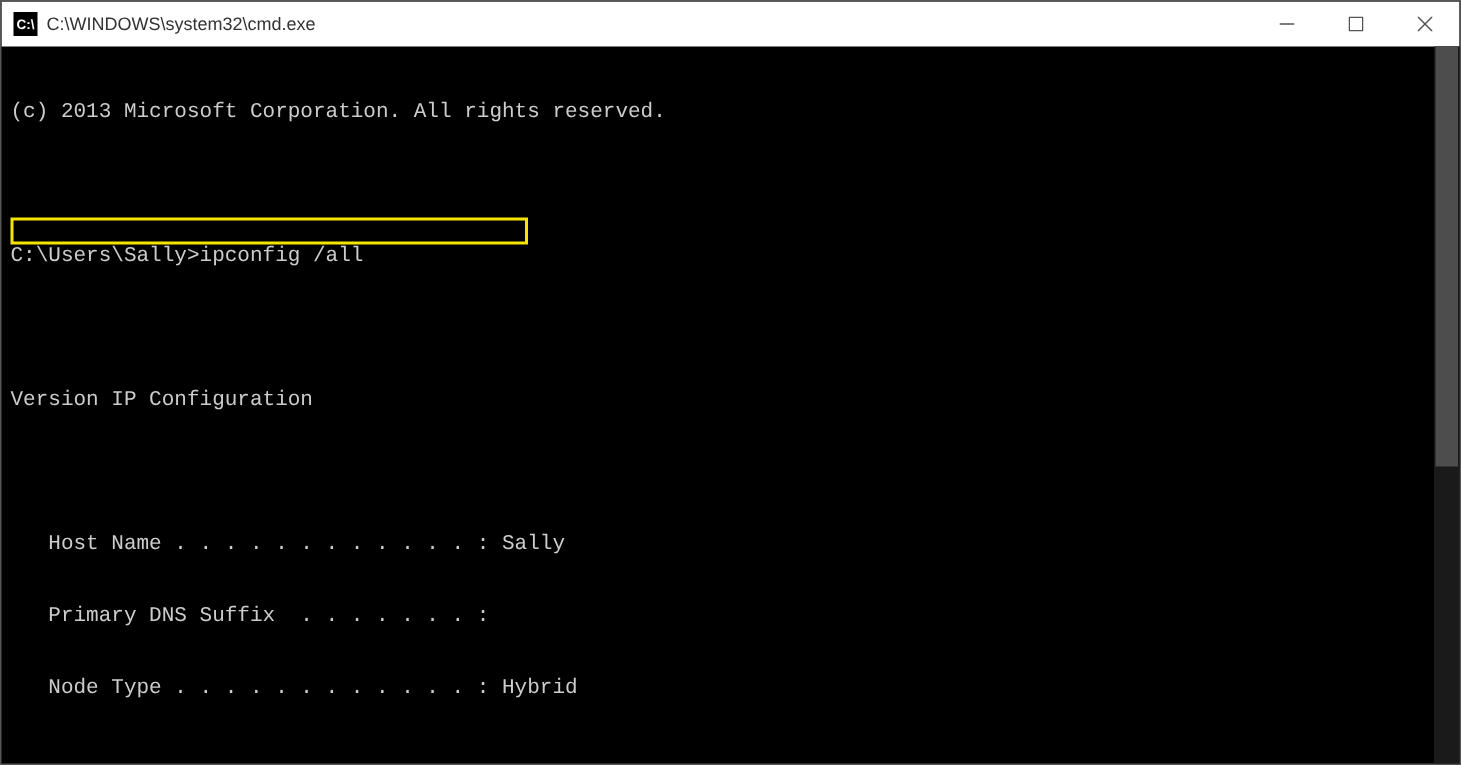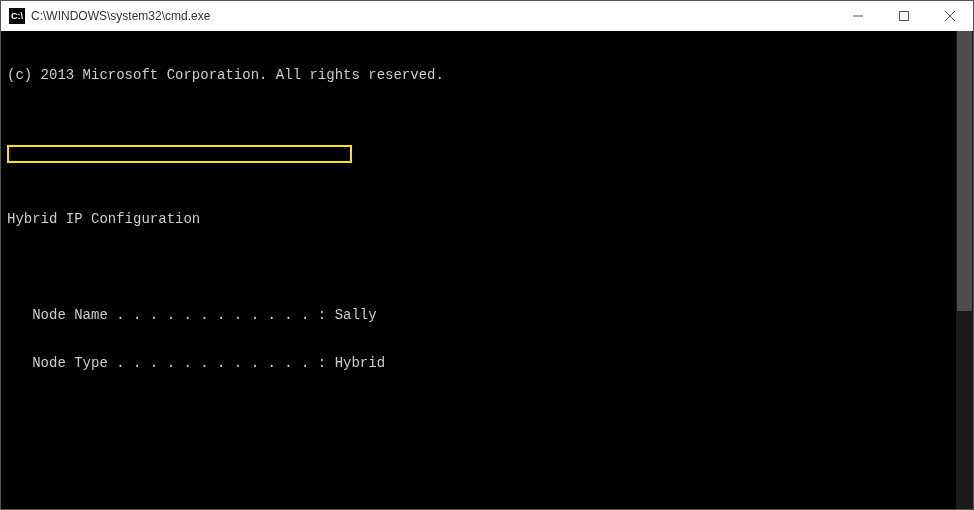--- a/index.html
+++ b/index.html
@@ -98,24 +98,26 @@
     <svg viewBox="0 0 10 10">
         <line x1="0" y1="0" x2="10" y2="10" stroke="#555" stroke-width="1"></line>
         <line x1="10" y1="0" x2="0" y2="10" stroke="#555" stroke-width="1"></line>
       </svg>
   </div>
 </div>
 
 <div class="terminal">
   <div class="line">(c) 2013 Microsoft Corporation. All rights reserved.</div>
   <div class="line"> </div>
+  <div class="line">C:\Users\Sally&gt;ipconfig /all</div>
   <div class="line"> </div>
-  <div class="line">Hybrid IP Configuration</div>
+  <div class="line">Version IP Configuration</div>
   <div class="line"> </div>
-  <div class="line">   Node Name . . . . . . . . . . . . : Sally</div>
+  <div class="line">   Host Name . . . . . . . . . . . . : Sally</div>
+  <div class="line">   Primary DNS Suffix  . . . . . . . :</div>
   <div class="line">   Node Type . . . . . . . . . . . . : Hybrid</div>
   
   
   
   
   
   
   
   
   

